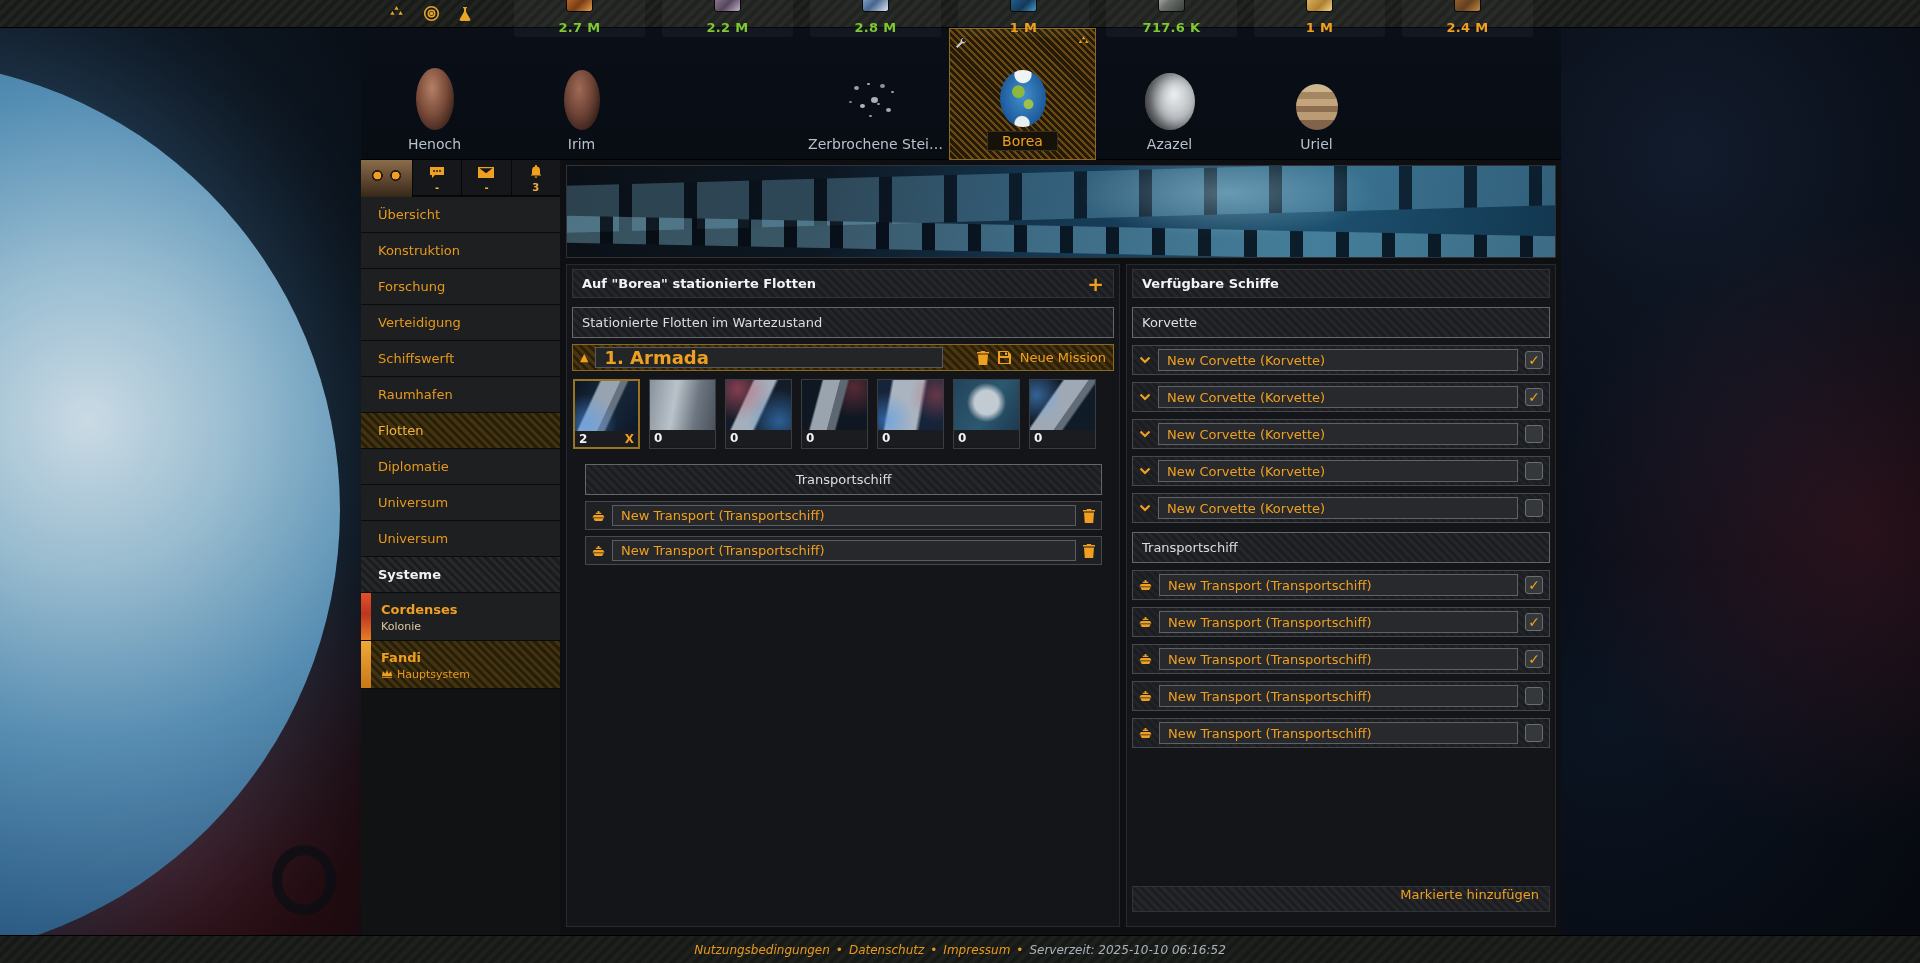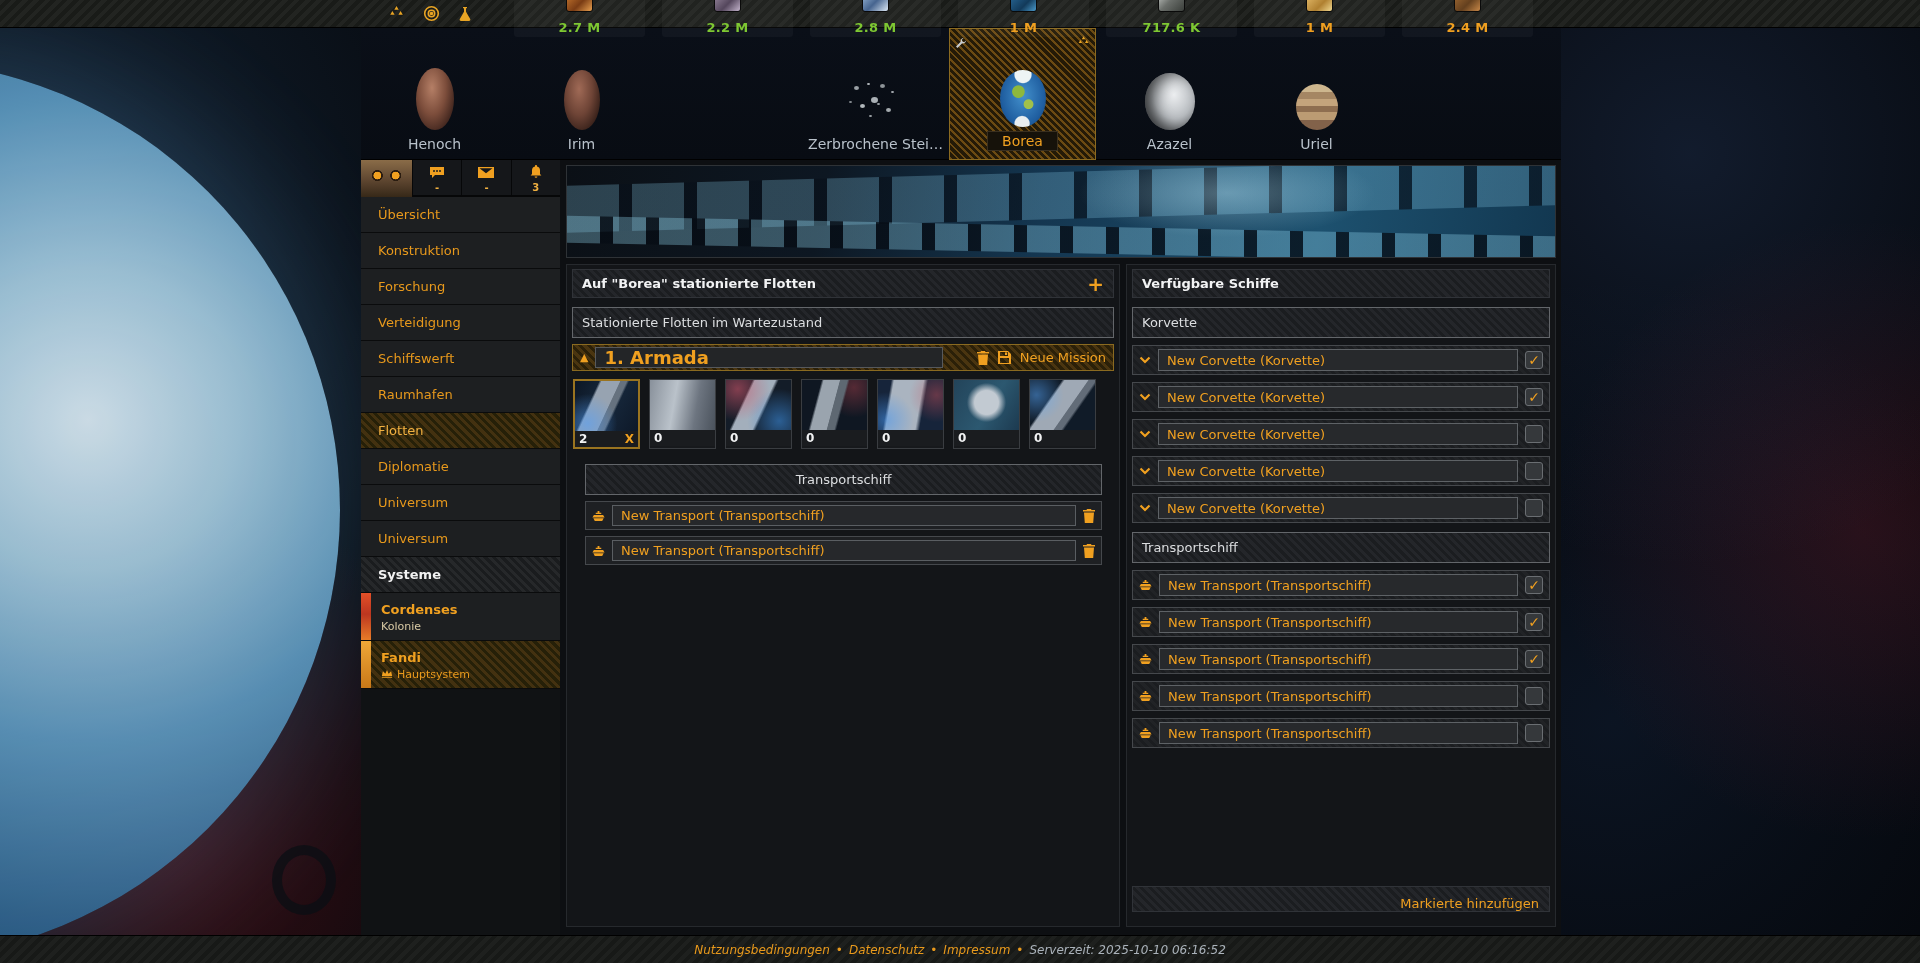--- a/index.html
+++ b/index.html
@@ -183,21 +183,21 @@
     background:repeating-linear-gradient(45deg,#212326 0 3px,#1b1d20 3px 6px);
     display:flex; align-items:center; gap:7px; padding:0 6px; flex:none; }
   .avail-row .line-input{ flex:1; height:22px; background:#27292c; border:1px solid #5e6266;
     color:#f0a020; font-size:13px; display:flex; align-items:center; padding:0 8px; cursor:text; }
   .checkbox{ width:18px; height:18px; flex:none; border-radius:3px; background:#35383b;
     border:1px solid #6a6e72; cursor:pointer; display:flex; align-items:center; justify-content:center;
     color:transparent; font-size:14px; font-weight:bold; }
   .checkbox.on{ color:#f0a020; }
   .checkbox.on::after{ content:"✓"; }
   .right-footer{ margin-top:auto; margin-bottom:10px; height:26px; border:1px solid #303338;
-    display:flex; align-items:flex-end; justify-content:flex-end; padding:0 10px; flex:none; }
+    display:flex; align-items:flex-start; justify-content:flex-end; padding:0 10px; flex:none; }
   .right-footer span{ color:#f0a020; font-size:13px; cursor:pointer; }
 
   
   .footer{ position:absolute; left:0; bottom:0; width:1920px; height:28px;
     background:repeating-linear-gradient(135deg,#1e201e 0 4px,#171917 4px 8px);
     border-top:1px solid #000; display:flex; align-items:center; justify-content:center; gap:6px;
     font-size:12px; z-index:5;font-style:italic; }
   .footer .flink{ color:#e8991c; cursor:pointer; }
   .footer .fsep{ color:#e8991c; }
   .footer .ftime{ color:#aab2ba; }

